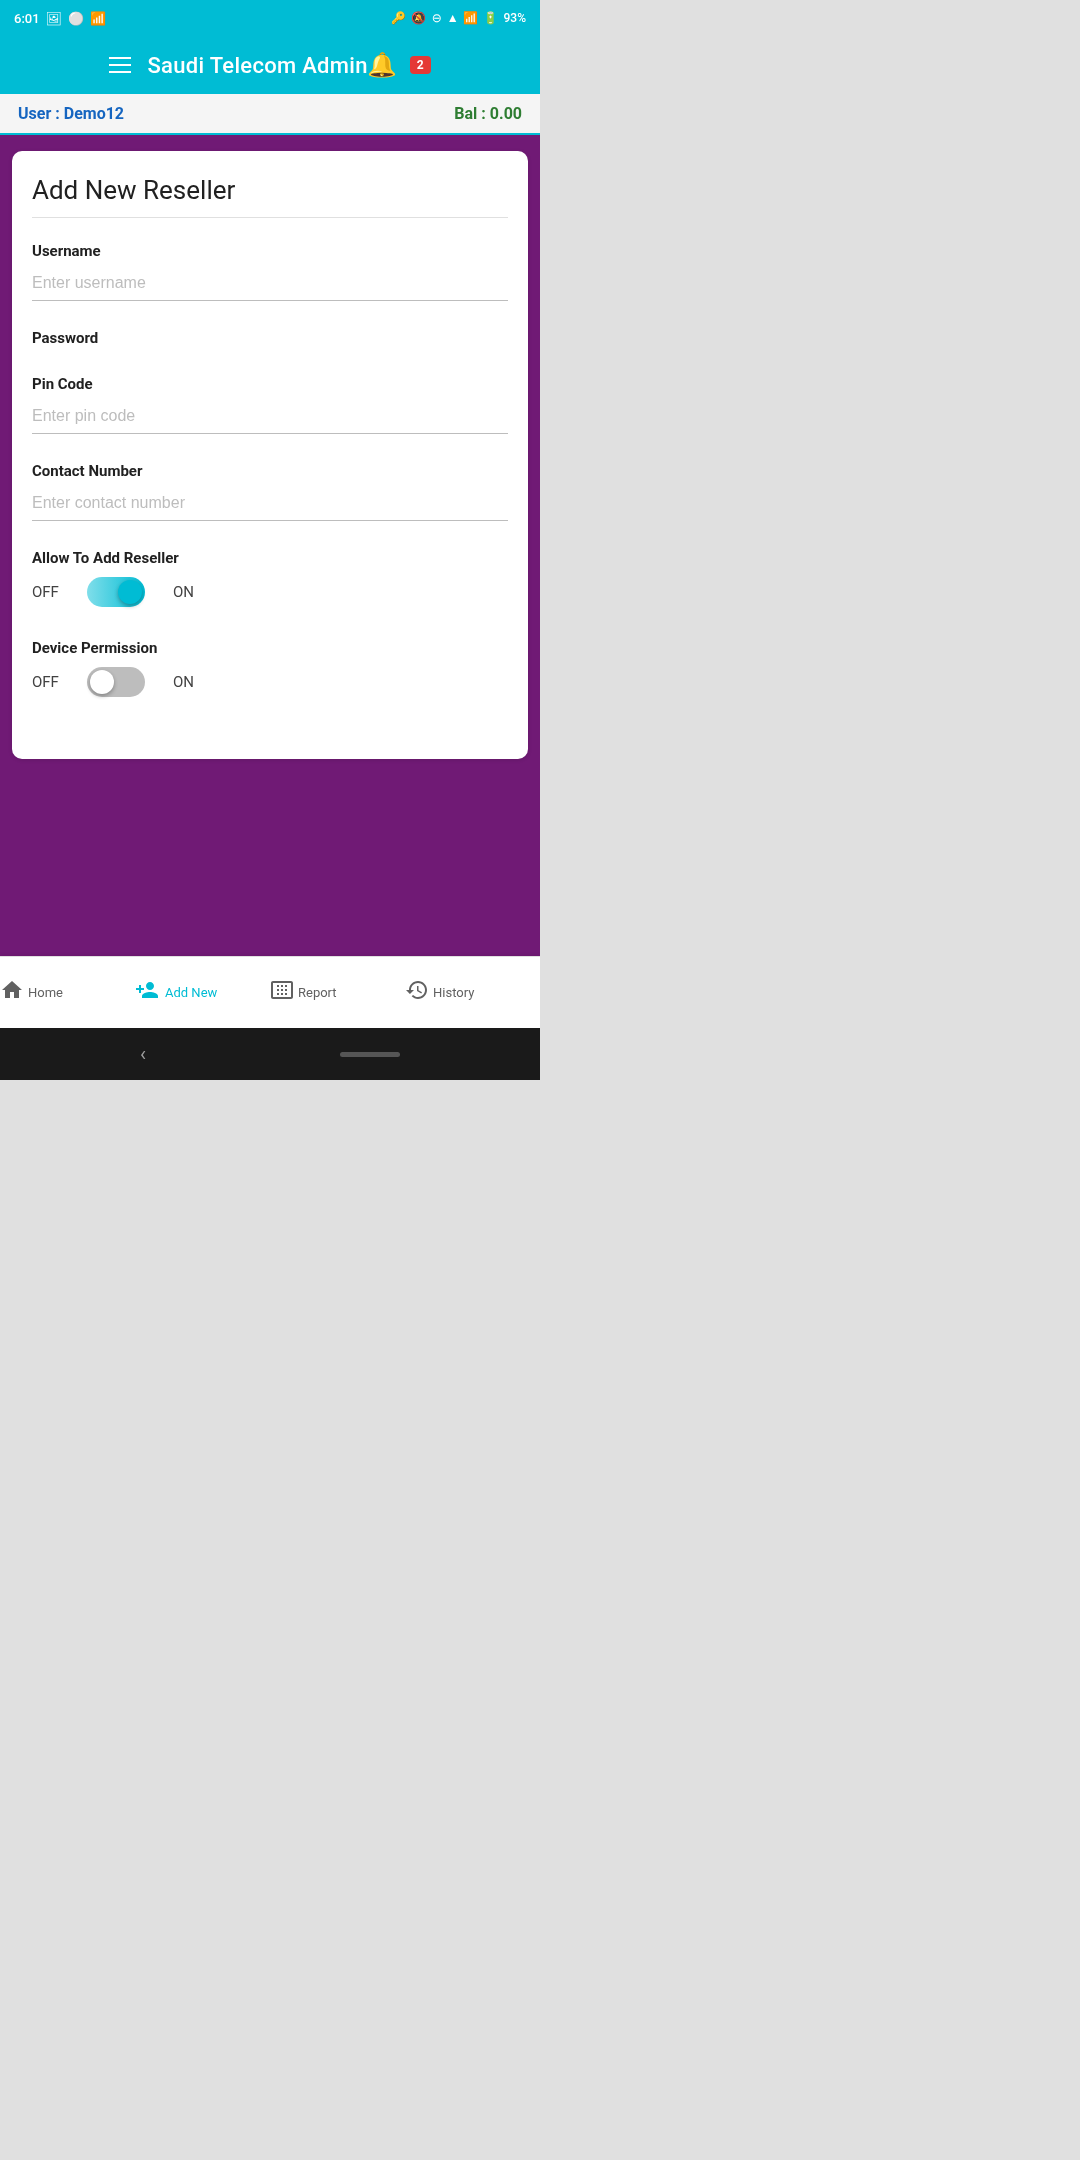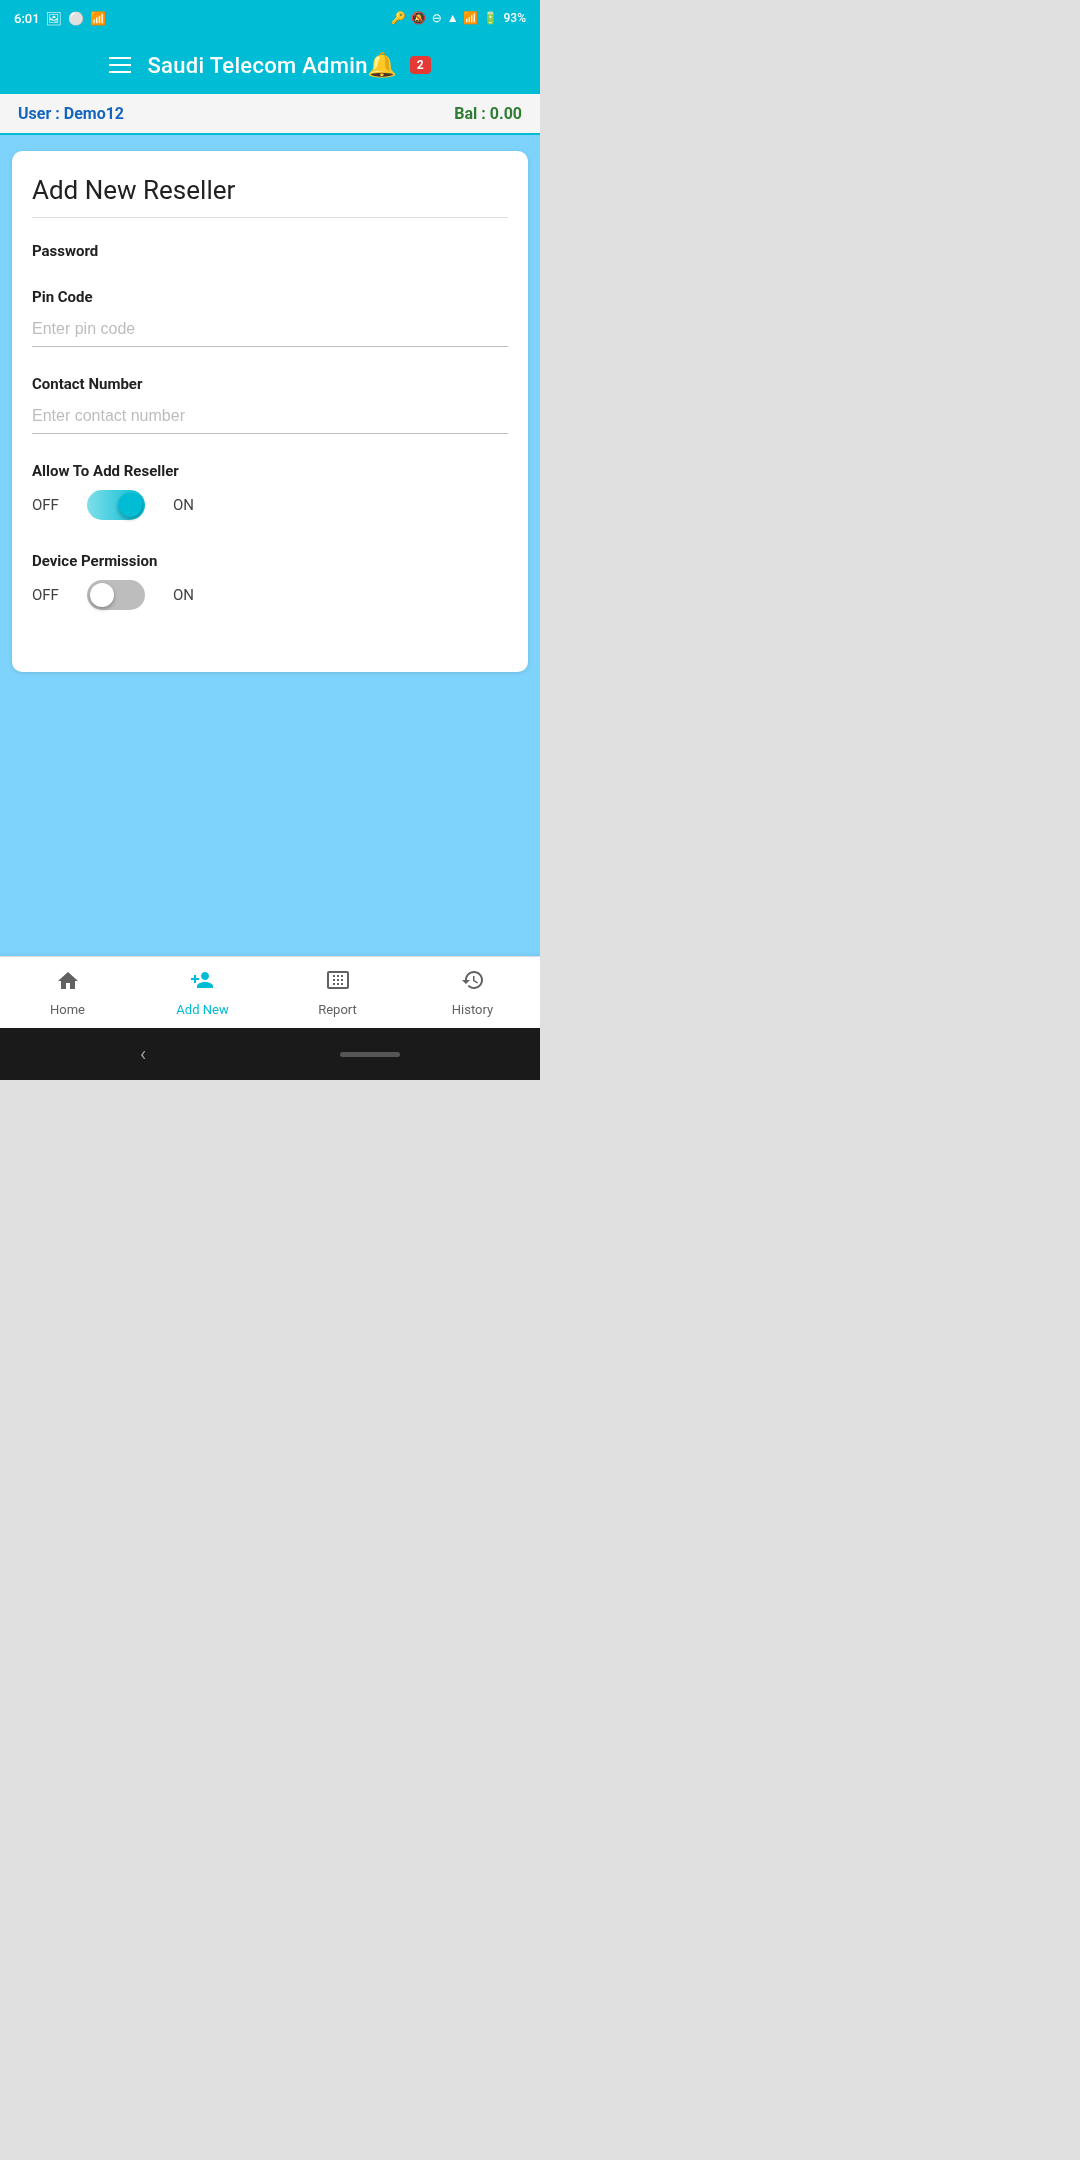--- a/index.html
+++ b/index.html
@@ -72,21 +72,21 @@
     }
     .balance-label {
       font-size: 16px;
       font-weight: bold;
       color: #2e7d32;
     }
 
     
     .main-content {
       flex: 1;
-      background: #7dd3fc;
+      background: #701a75;
       padding: 16px 12px;
     }
 
     .card {
       background: white;
       border-radius: 10px;
       padding: 24px 20px 30px 20px;
       box-shadow: 0 1px 4px rgba(0,0,0,0.12);
     }
 
@@ -200,21 +200,21 @@
       display: flex;
       justify-content: space-around;
       align-items: center;
       height: 72px;
       border-top: 1px solid #e0e0e0;
       box-shadow: 0 -1px 4px rgba(0,0,0,0.08);
     }
 
     .nav-item {
       display: flex;
-      flex-direction: column;
+      flex-direction: row;
       align-items: center;
       gap: 4px;
       cursor: pointer;
       flex: 1;
       padding: 8px 0;
     }
 
     .nav-icon {
       font-size: 24px;
     }
@@ -312,20 +312,24 @@
 
 <div class="user-info-bar">
   <span class="user-label">User : Demo12</span>
   <span class="balance-label">Bal : 0.00</span>
 </div>
 
 <div class="main-content">
   <div class="card">
     <h1 class="card-title">Add New Reseller</h1>
 
+    <div class="form-group">
+      <label class="form-label">Username</label>
+      <input class="form-input" type="text" placeholder="Enter username" style="">
+    </div>
 
     <div class="form-group">
       <label class="form-label">Password</label>
     </div>
 
     <div class="form-group">
       <label class="form-label">Pin Code</label>
       <input class="form-input" type="text" placeholder="Enter pin code" style="">
     </div>
 

